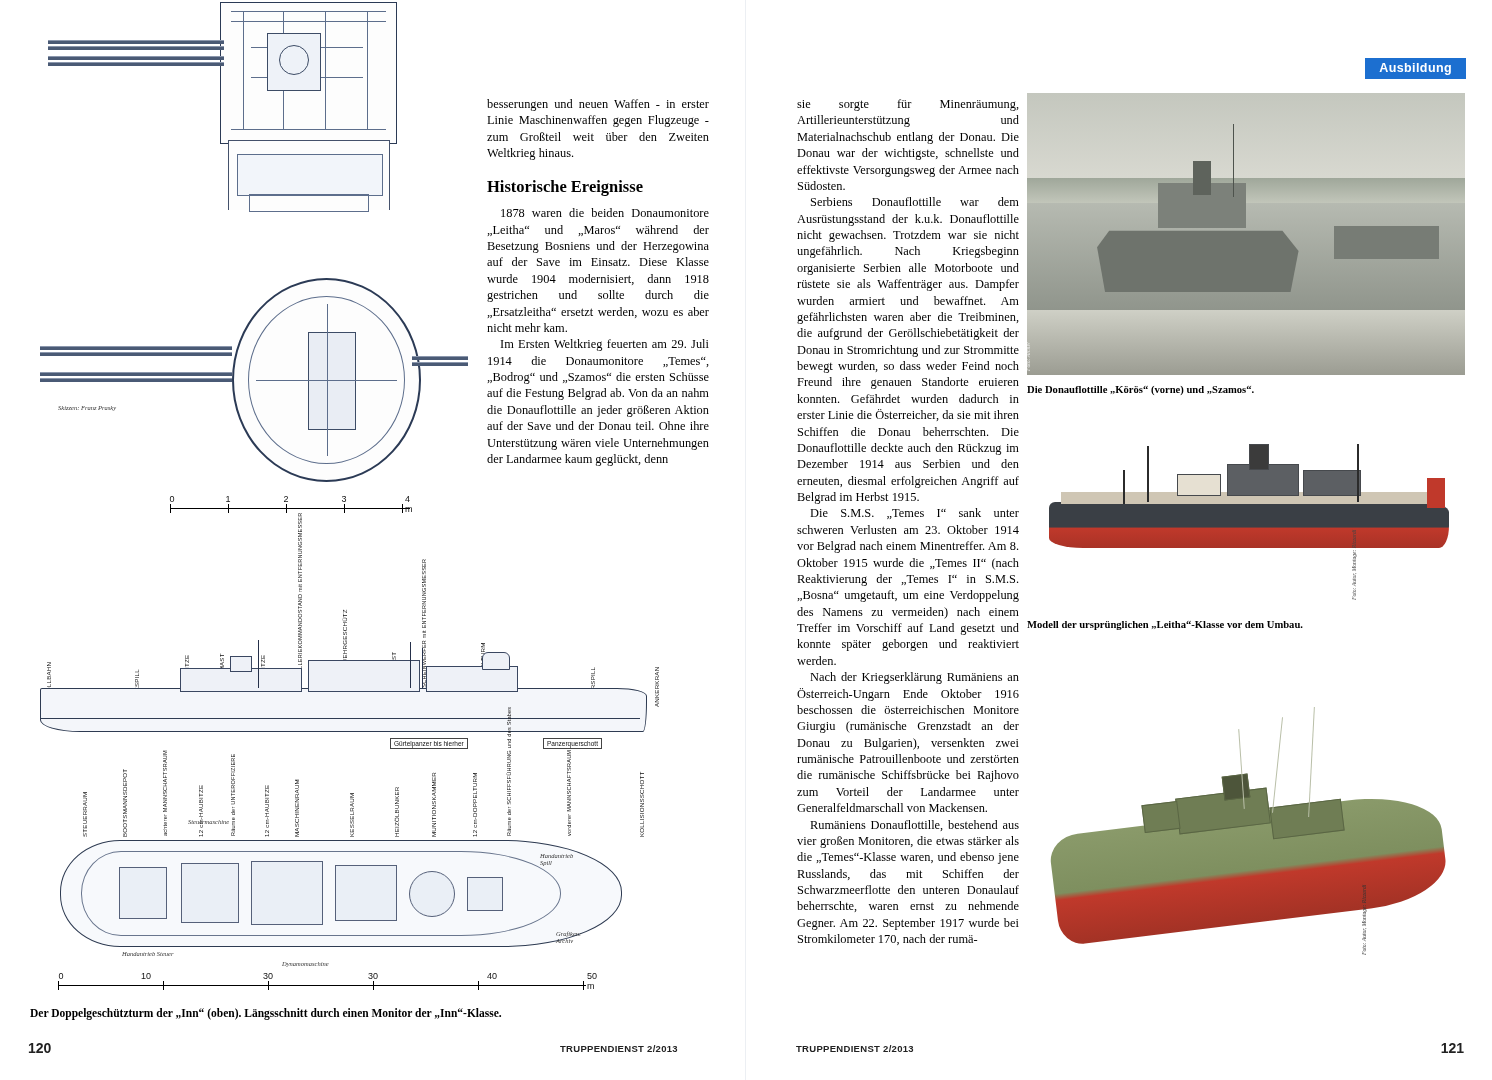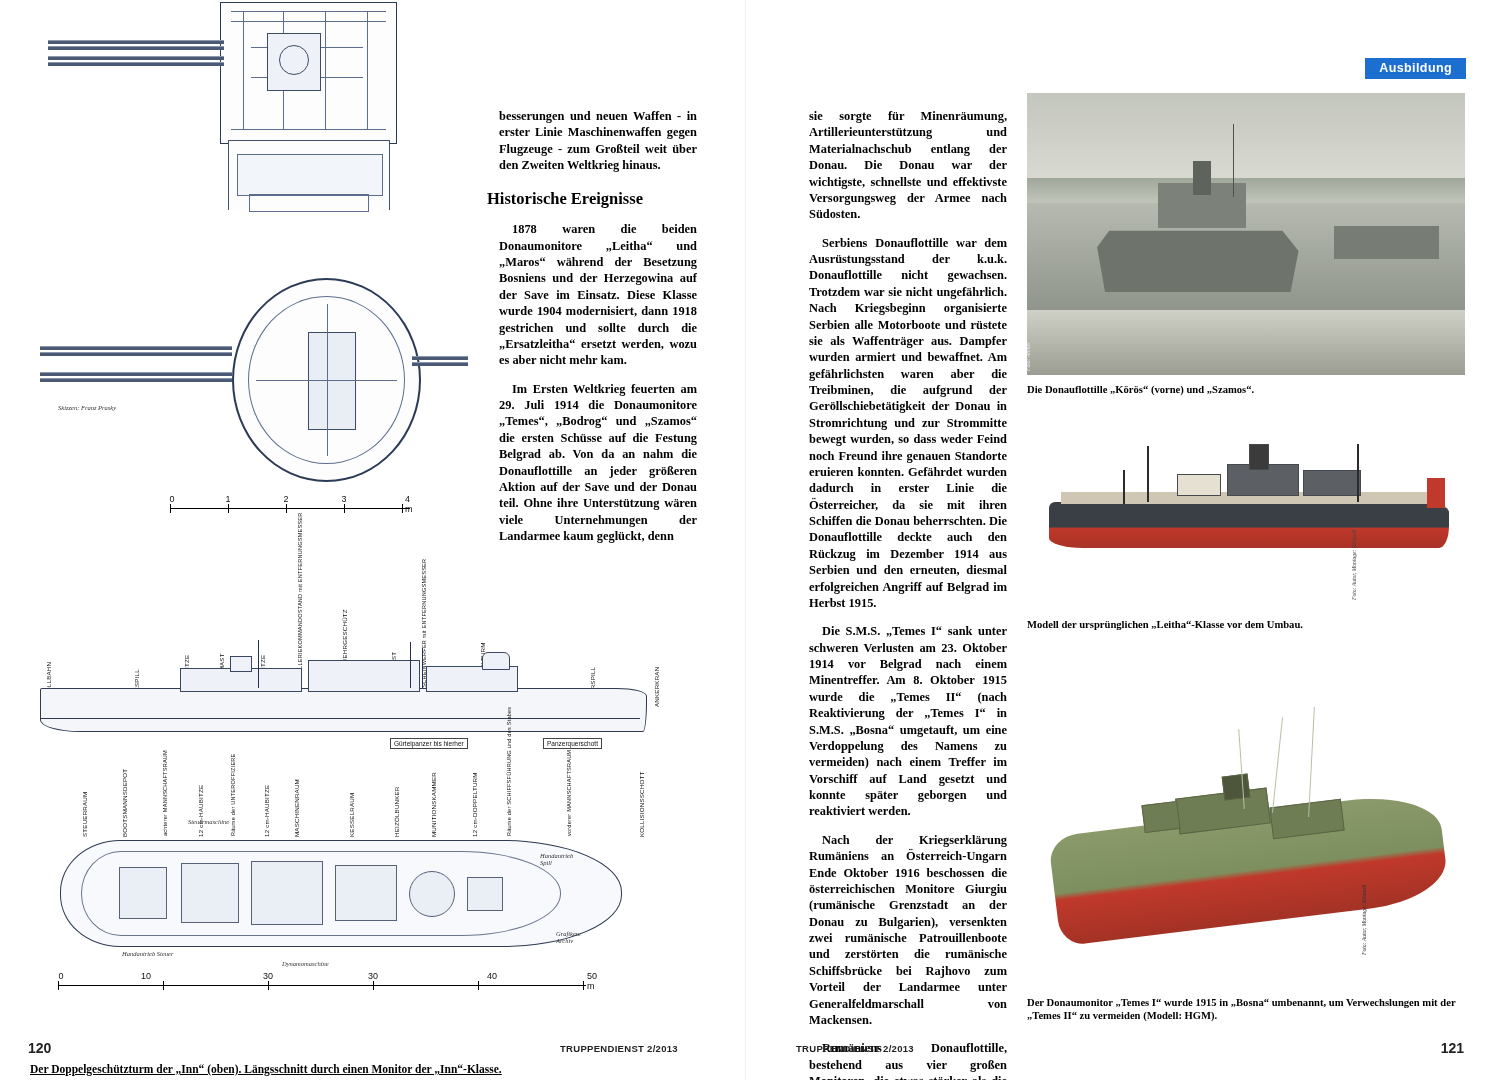--- a/index.html
+++ b/index.html
@@ -225,23 +225,22 @@
   
   .col {
     position: absolute;
     width: 222px;
     font-size: 12.4px;
     line-height: 1.32;
     text-align: justify;
     hyphens: auto;
   }
   .col p {
-    margin: 12px;
+    margin: 0;
     text-indent: 13px;
-    font-weight: bold;
   }
   .col p.first { text-indent: 0; }
   h2.section-head {
     font-family: "Liberation Serif", serif;
     font-size: 16.5px;
     font-weight: bold;
     margin: 14px 0 8px 0;
     text-indent: 0;
   }
 
@@ -548,21 +547,21 @@
         <div class="scale-tick" style="left:420px;"></div>
         <div class="scale-tick" style="left:525px;"></div>
         <div class="scale-label" style="left:3px;">0</div>
         <div class="scale-label" style="left:88px;">10</div>
         <div class="scale-label" style="left:210px;">30</div>
         <div class="scale-label" style="left:315px;">30</div>
         <div class="scale-label" style="left:434px;">40</div>
         <div class="scale-label" style="left:534px;">50 m</div>
       </div>
 
-      <div class="caption-fig" style="left:30px;top:1063px;width:500px;text-decoration:underline;">Der Doppelgeschützturm der „Inn“ (oben). Längsschnitt durch einen Monitor der „Inn“-Klasse.</div>
+      <div class="caption-fig" style="left:30px;top:1007px;width:500px;">Der Doppelgeschützturm der „Inn“ (oben). Längsschnitt durch einen Monitor der „Inn“-Klasse.</div>
     </div>
 
     <div class="col col-left-text">
       <p class="first">besserungen und neuen Waffen - in erster Linie Maschinenwaffen gegen Flugzeuge - zum Großteil weit über den Zweiten Weltkrieg hinaus.</p>
       <h2 class="section-head">Historische Ereignisse</h2>
       <p>1878 waren die beiden Donaumonitore „Leitha“ und „Maros“ während der Besetzung Bosniens und der Herzegowina auf der Save im Einsatz. Diese Klasse wurde 1904 modernisiert, dann 1918 gestrichen und sollte durch die „Ersatzleitha“ ersetzt werden, wozu es aber nicht mehr kam.</p>
       <p>Im Ersten Weltkrieg feuerten am 29. Juli 1914 die Donaumonitore „Temes“, „Bodrog“ und „Szamos“ die ersten Schüsse auf die Festung Belgrad ab. Von da an nahm die Donauflottille an jeder größeren Aktion auf der Save und der Donau teil. Ohne ihre Unterstützung wären viele Unternehmungen der Landarmee kaum geglückt, denn</p>
     </div>
 
     <span class="folio" style="left:28px;">120</span>
@@ -616,19 +615,18 @@
       <div class="hull"></div>
       <div class="deckhouse" style="left:150px;top:130px;width:90px;height:34px;"></div>
       <div class="deckhouse" style="left:244px;top:140px;width:70px;height:30px;"></div>
       <div class="deckhouse" style="left:116px;top:140px;width:34px;height:26px;"></div>
       <div class="deckhouse" style="left:196px;top:112px;width:24px;height:22px;background:#4d553a;"></div>
       <div class="rigging" style="left:250px;top:54px;height:96px;transform:rotate(6deg);"></div>
       <div class="rigging" style="left:284px;top:44px;height:110px;transform:rotate(3deg);"></div>
       <div class="rigging" style="left:214px;top:66px;height:80px;transform:rotate(-4deg);"></div>
       <span class="credit" style="left:340px;bottom:28px;color:#333;">Foto: Autor, Montage: Rizzardi</span>
     </div>
-    <div class="photo-cap" style="left:281px;top:996px;width:448px;">Der Donaumonitor „Temes I“ wurde 1915 in „Bosna“ umbenannt, um Verwechslungen mit der „Temes II“ zu vermeiden (Modell: HGM).</div>
 
     <span class="folio" style="right:28px;">121</span>
     <span class="footer-center" style="left:50px;">TRUPPENDIENST 2/2013</span>
   </div>
 
 </div>
 
 </body></html>

